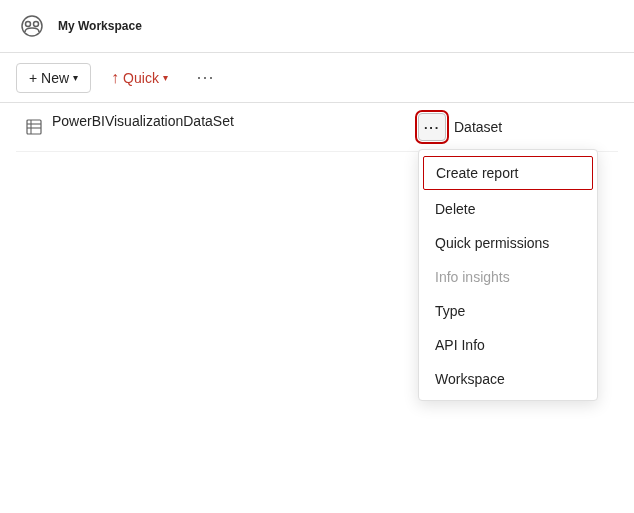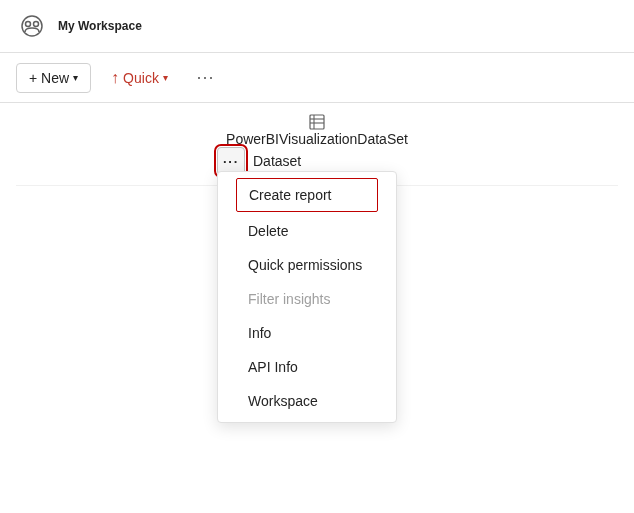--- a/index.html
+++ b/index.html
@@ -102,25 +102,23 @@
       color: #616161;
       font-size: 13px;
       font-weight: 600;
     }
     .col-icon { width: 36px; }
     .col-name { flex: 1; }
     .col-type { width: 200px; }
 
     .table-row {
       display: flex;
-      align-items: center;
       padding: 10px 0;
       border-bottom: 1px solid #f0f0f0;
       position: relative;
-      flex-direction: column;
     }
     .row-icon {
       width: 36px;
       display: flex;
       align-items: center;
       justify-content: center;
       color: #616161;
       font-size: 16px;
     }
     .row-name {
@@ -152,29 +150,29 @@
       outline-offset: 1px;
     }
     .type-label {
       font-size: 14px;
       color: #242424;
     }
 
     
     .dropdown-menu {
       position: absolute;
-      top: 24px;
+      top: 36px;
       left: 0;
       background: #fff;
       border: 1px solid #e0e0e0;
       border-radius: 4px;
       box-shadow: 0 4px 16px rgba(0,0,0,0.12);
       z-index: 100;
       min-width: 180px;
-      padding: 4px 14px;
+      padding: 4px 0;
     }
     .menu-item {
       padding: 9px 16px;
       font-size: 14px;
       color: #242424;
       cursor: pointer;
       display: flex;
       align-items: center;
     }
     .menu-item.highlighted {
@@ -242,24 +240,24 @@
         <div class="menu-item highlighted">
           <span>Create report</span>
         </div>
         <div class="menu-item">
           <span>Delete</span>
         </div>
         <div class="menu-item">
           <span>Quick permissions</span>
         </div>
         <div class="menu-item disabled">
-          <span>Filter insights</span>
-        </div>
-        <div class="menu-item">
-          <span>Info</span>
+          <span>Info insights</span>
+        </div>
+        <div class="menu-item">
+          <span>Type</span>
         </div>
         <div class="menu-item">
           <span>API Info</span>
         </div>
         <div class="menu-item">
           <span>Workspace</span>
         </div>
       </div>
     </div>
   </div>

